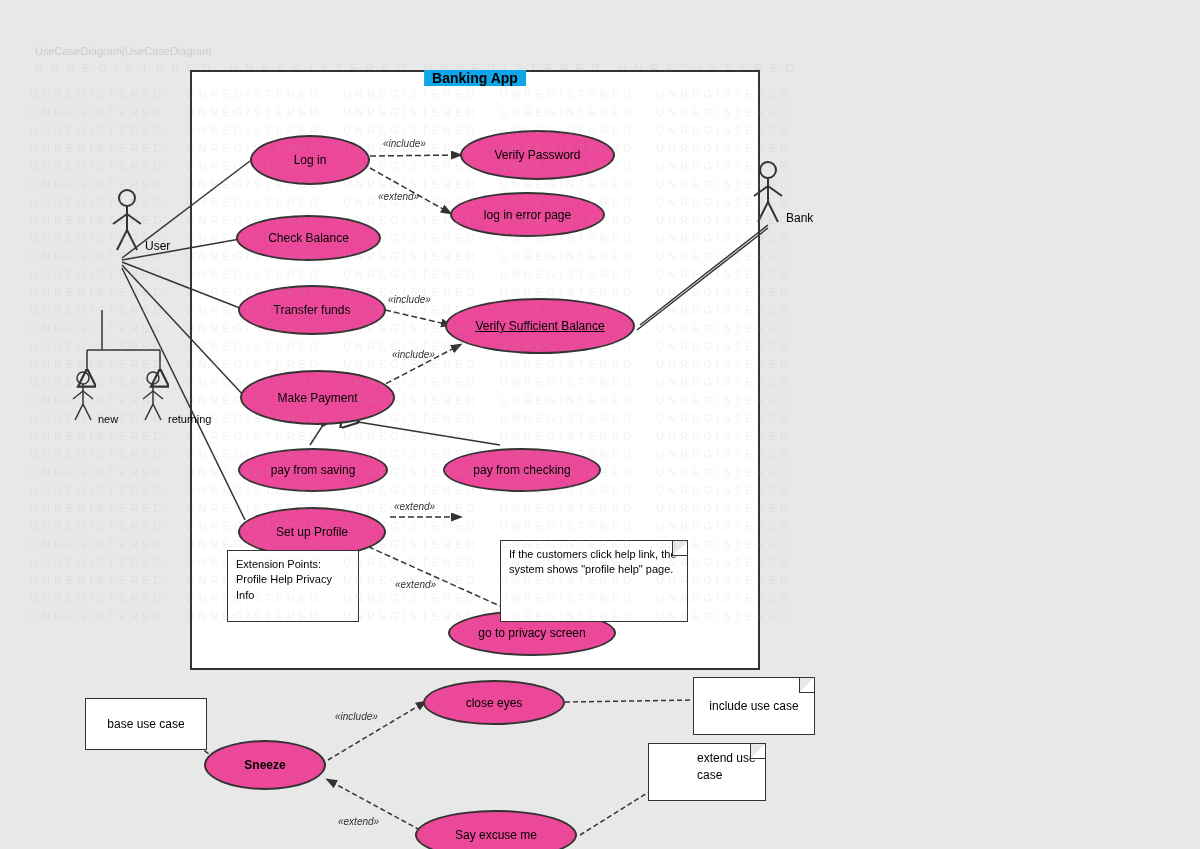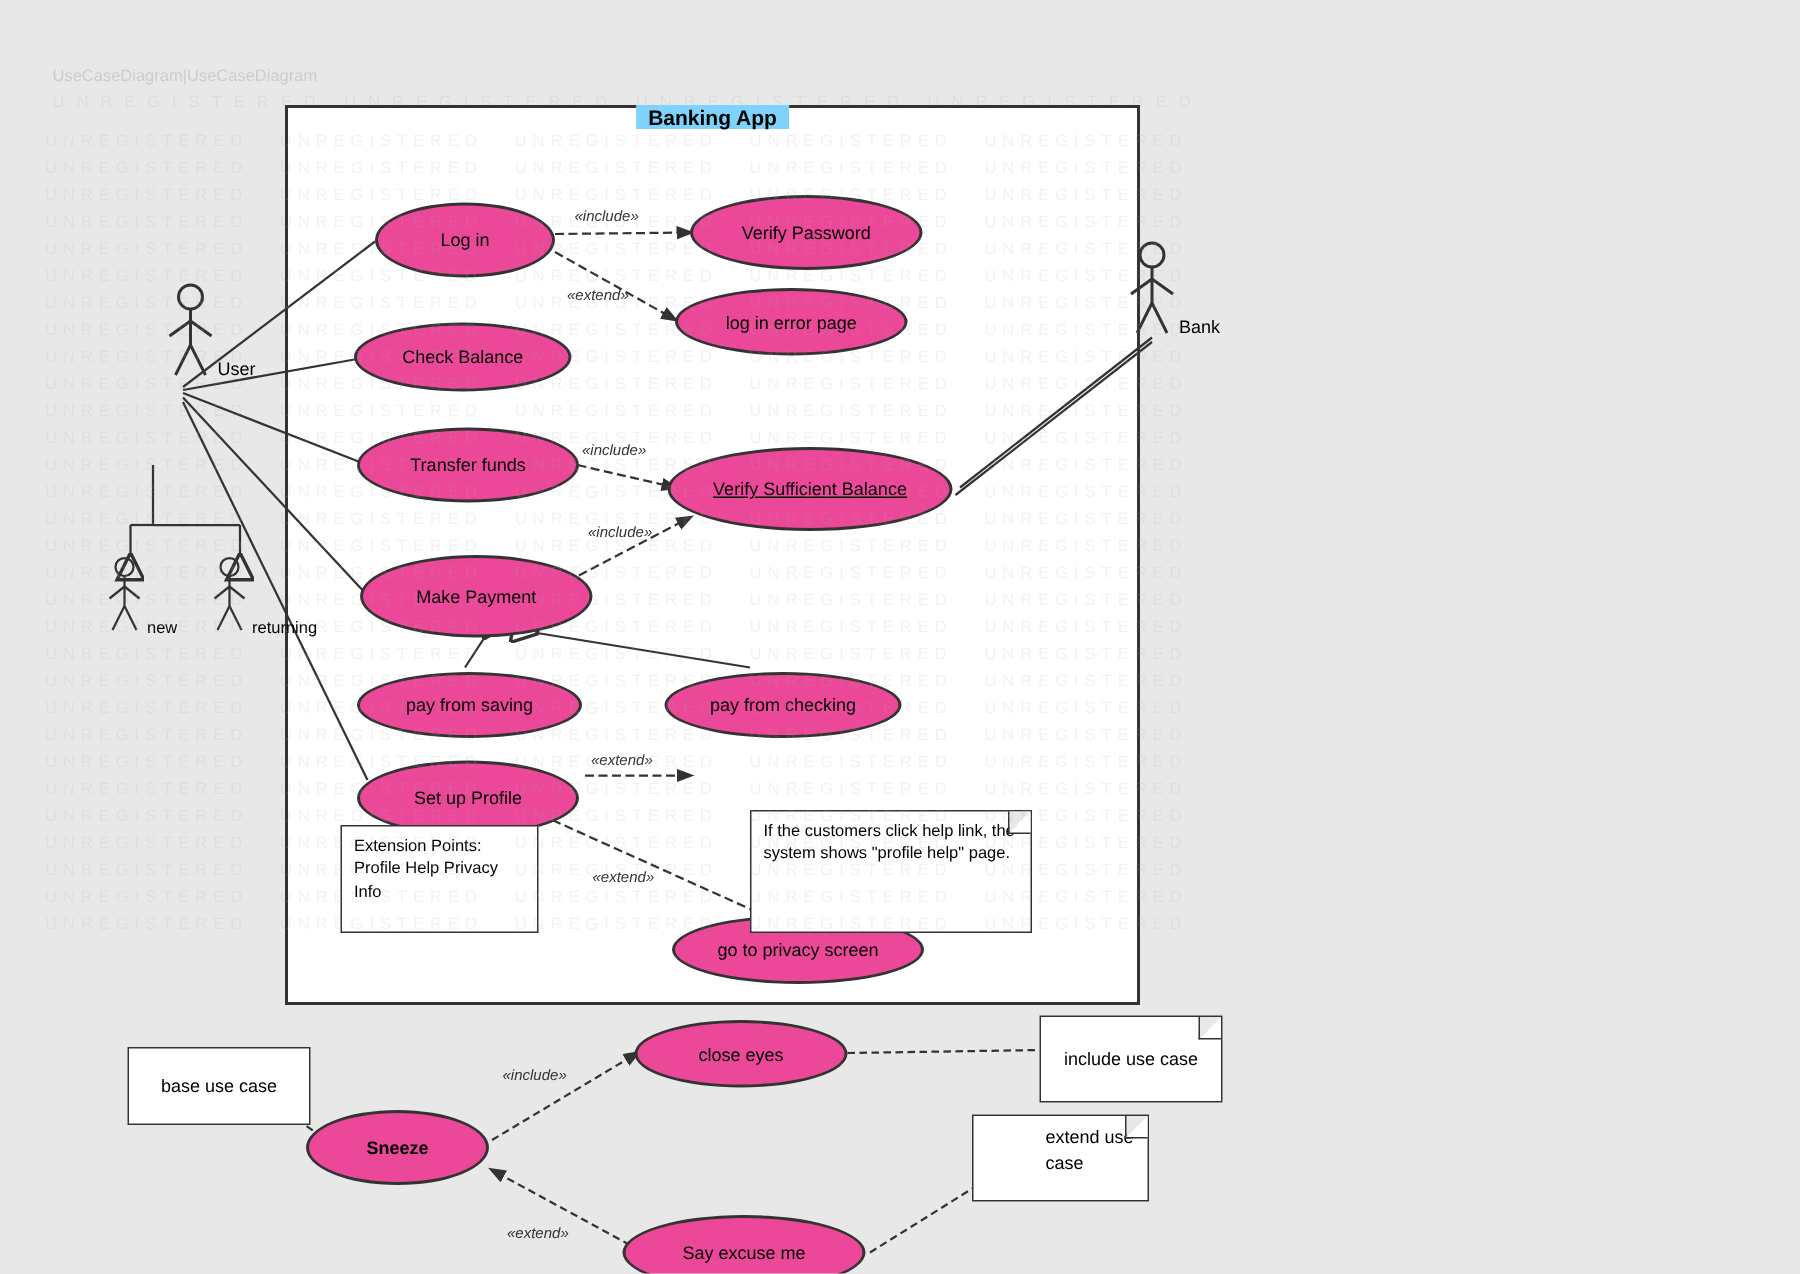--- a/index.html
+++ b/index.html
@@ -39,21 +39,21 @@
       height: 600px;
       border: 2px solid #333;
       background: white;
     }
 
     .system-title {
       position: absolute;
       top: -2px;
       left: 50%;
       transform: translateX(-50%);
-      background: #7dd3fc;
+      background: #0ea5e9;
       padding: 0 8px;
       font-weight: bold;
       font-size: 14px;
     }
 
     
     .use-case {
       position: absolute;
       border: 2px solid #333;
       border-radius: 50%;

